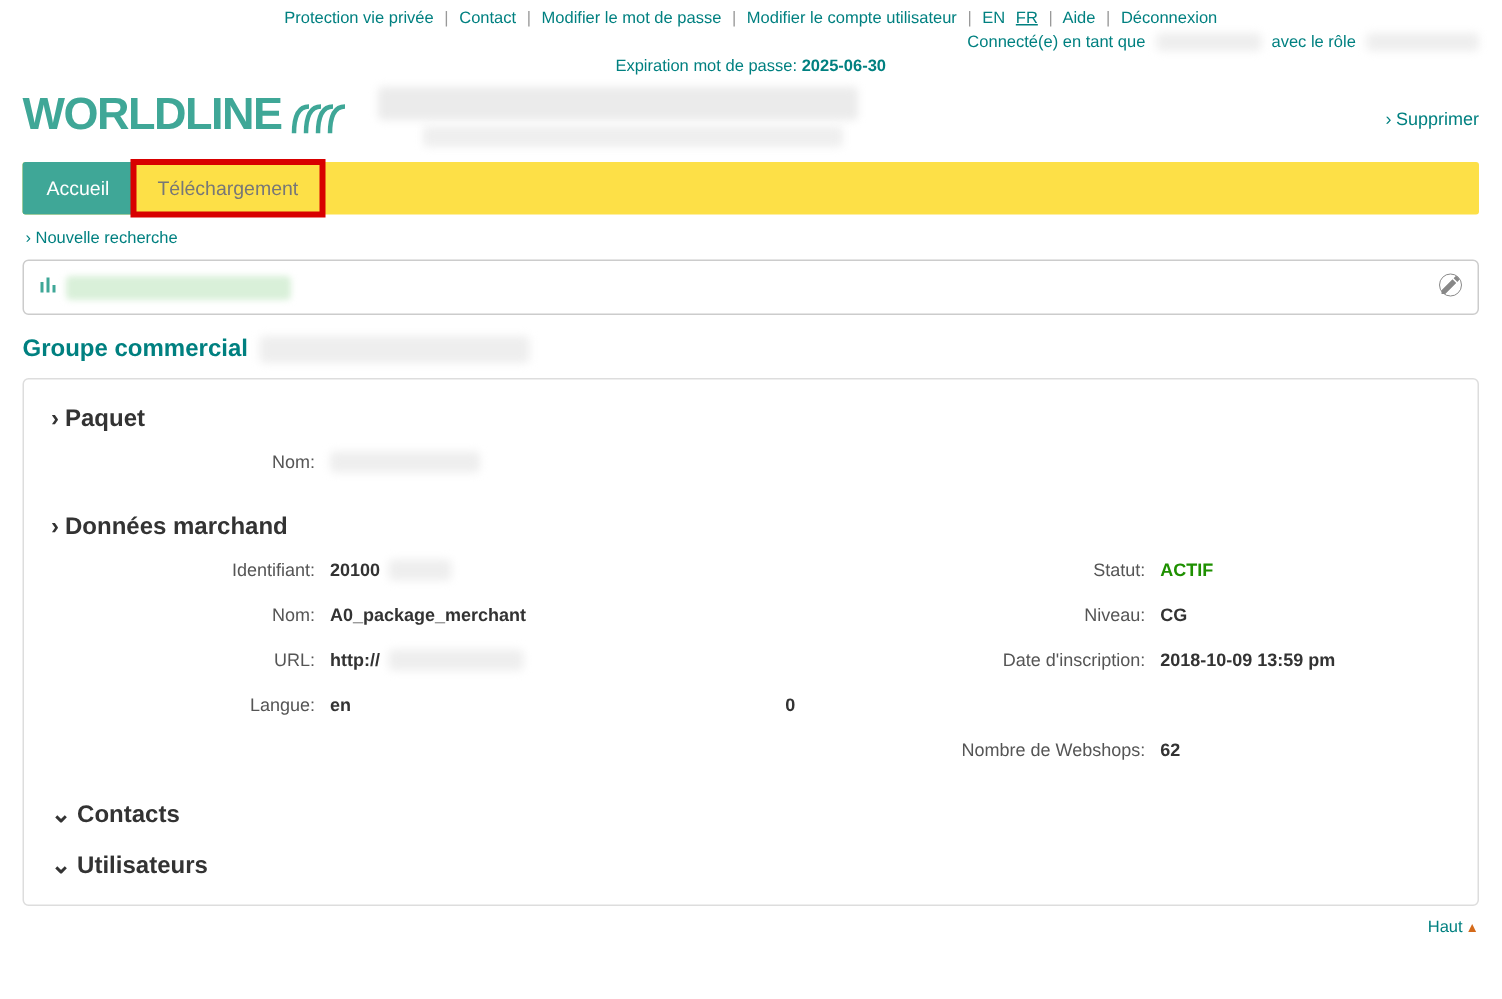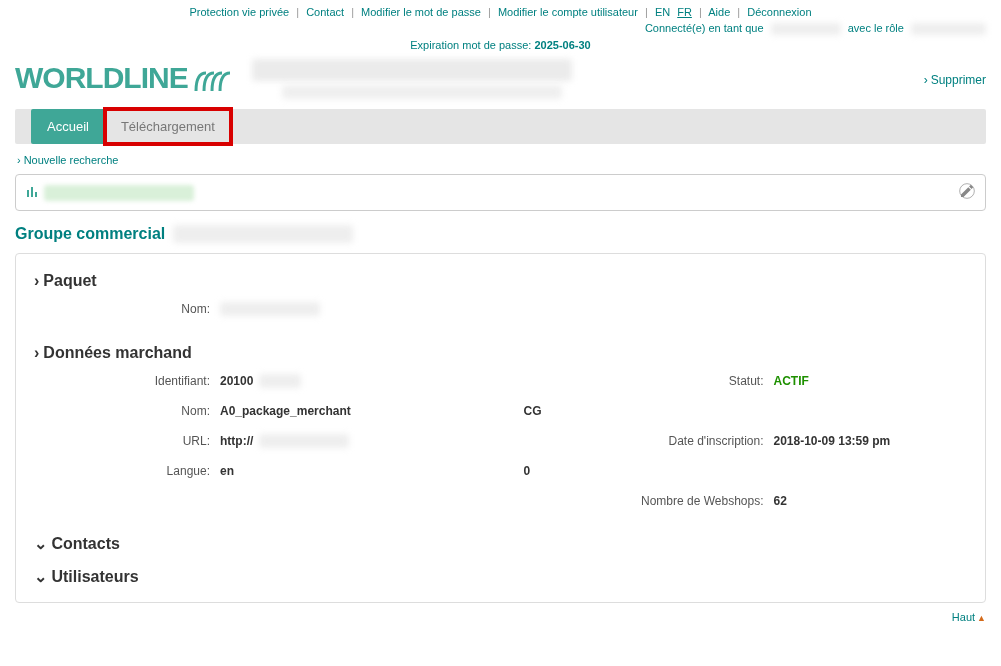--- a/index.html
+++ b/index.html
@@ -77,25 +77,24 @@
     font-size: 12px;
     color: #008080;
     white-space: nowrap;
     padding-top: 4px;
   }
   .supp-link::before { content: "›"; margin-right: 3px; color: #008080; }
 
   
   .tabs {
     margin-top: 10px;
-    background: #e5e5e5;
+    background: #fde047;
     display: flex;
     border-radius: 2px;
     position: relative;
-    padding-left: 16px;
   }
   .tab {
     padding: 10px 16px;
     font-size: 13px;
     cursor: pointer;
     color: #777;
   }
   .tab.active {
     background: #3fa797;
     color: #fff;
@@ -354,20 +353,21 @@
       </div>
 
       <div class="kv-col">
         <div class="kv-row">
           <div class="kv-label" style="width:250px;">Statut:</div>
           <div class="kv-val">
               <span class="actif">ACTIF</span>
             </div>
         </div>
         <div class="kv-row">
+          <div class="kv-label" style="width:250px;">Niveau:</div>
           <div class="kv-val">CG</div>
         </div>
         <div class="kv-row">
           <div class="kv-label" style="width:250px;">Date d'inscription:</div>
           <div class="kv-val">2018-10-09 13:59 pm</div>
         </div>
         <div class="kv-row">
           <div class="kv-val">0</div>
         </div>
         <div class="kv-row">

